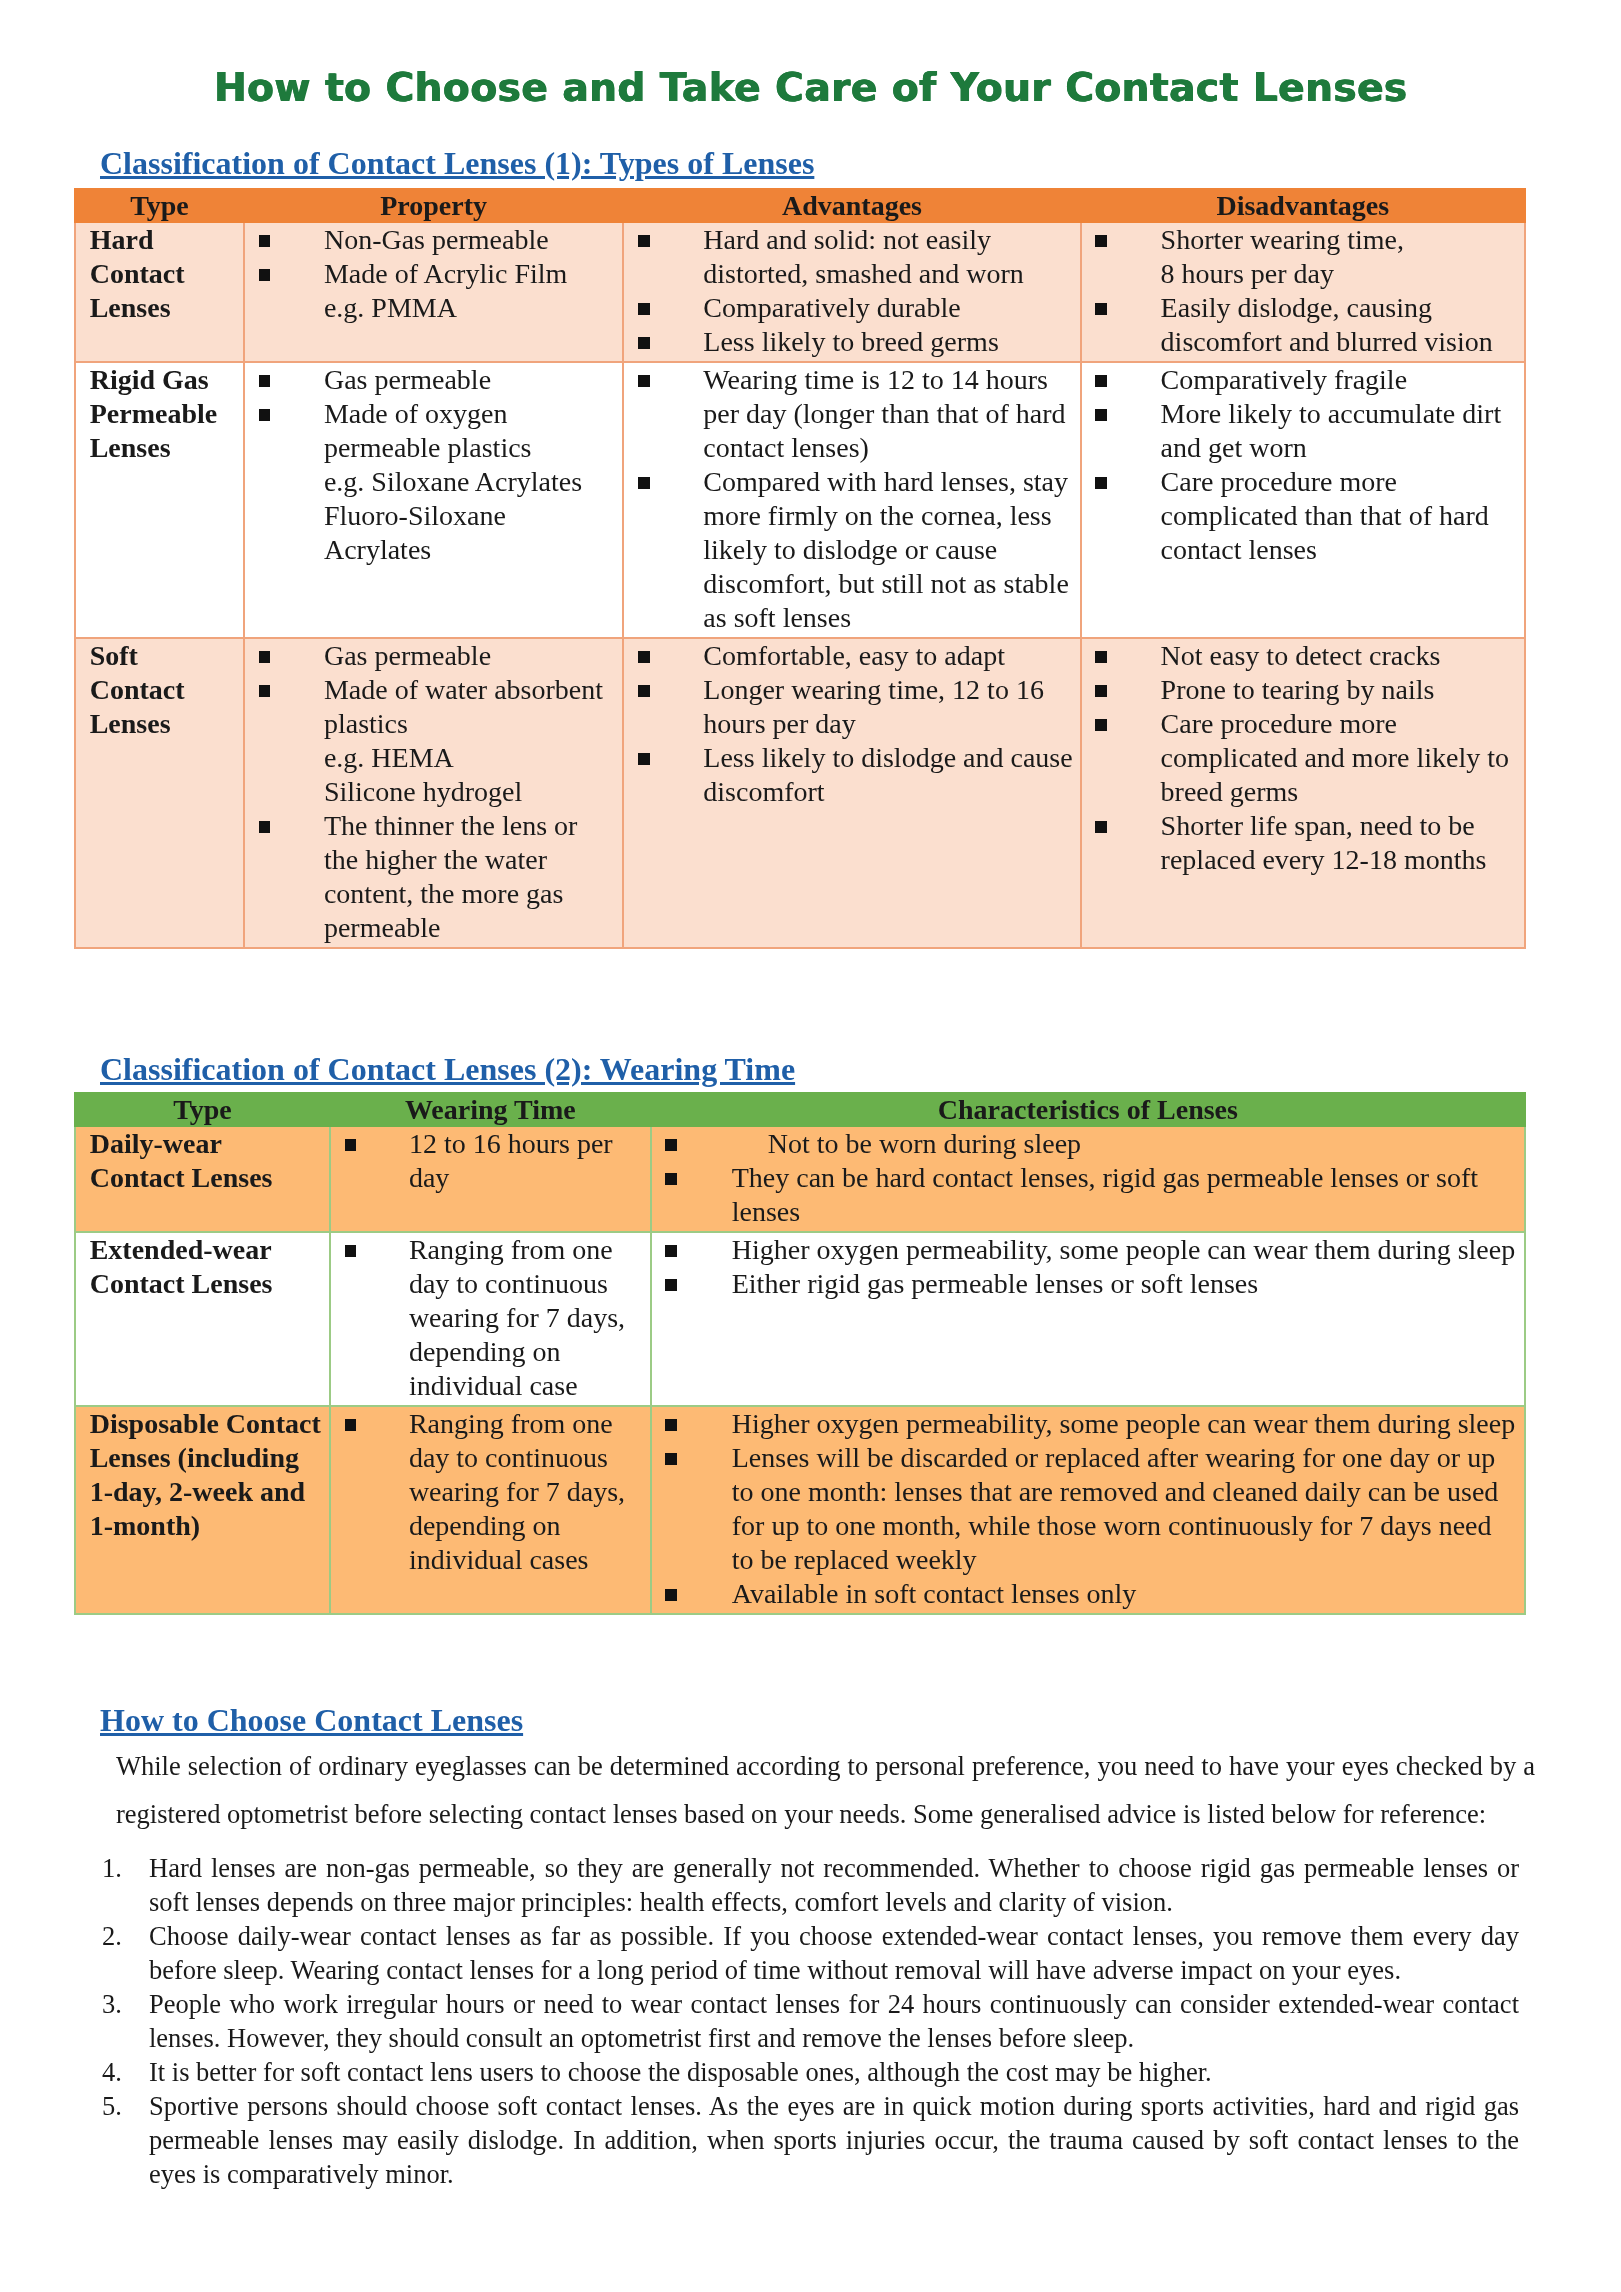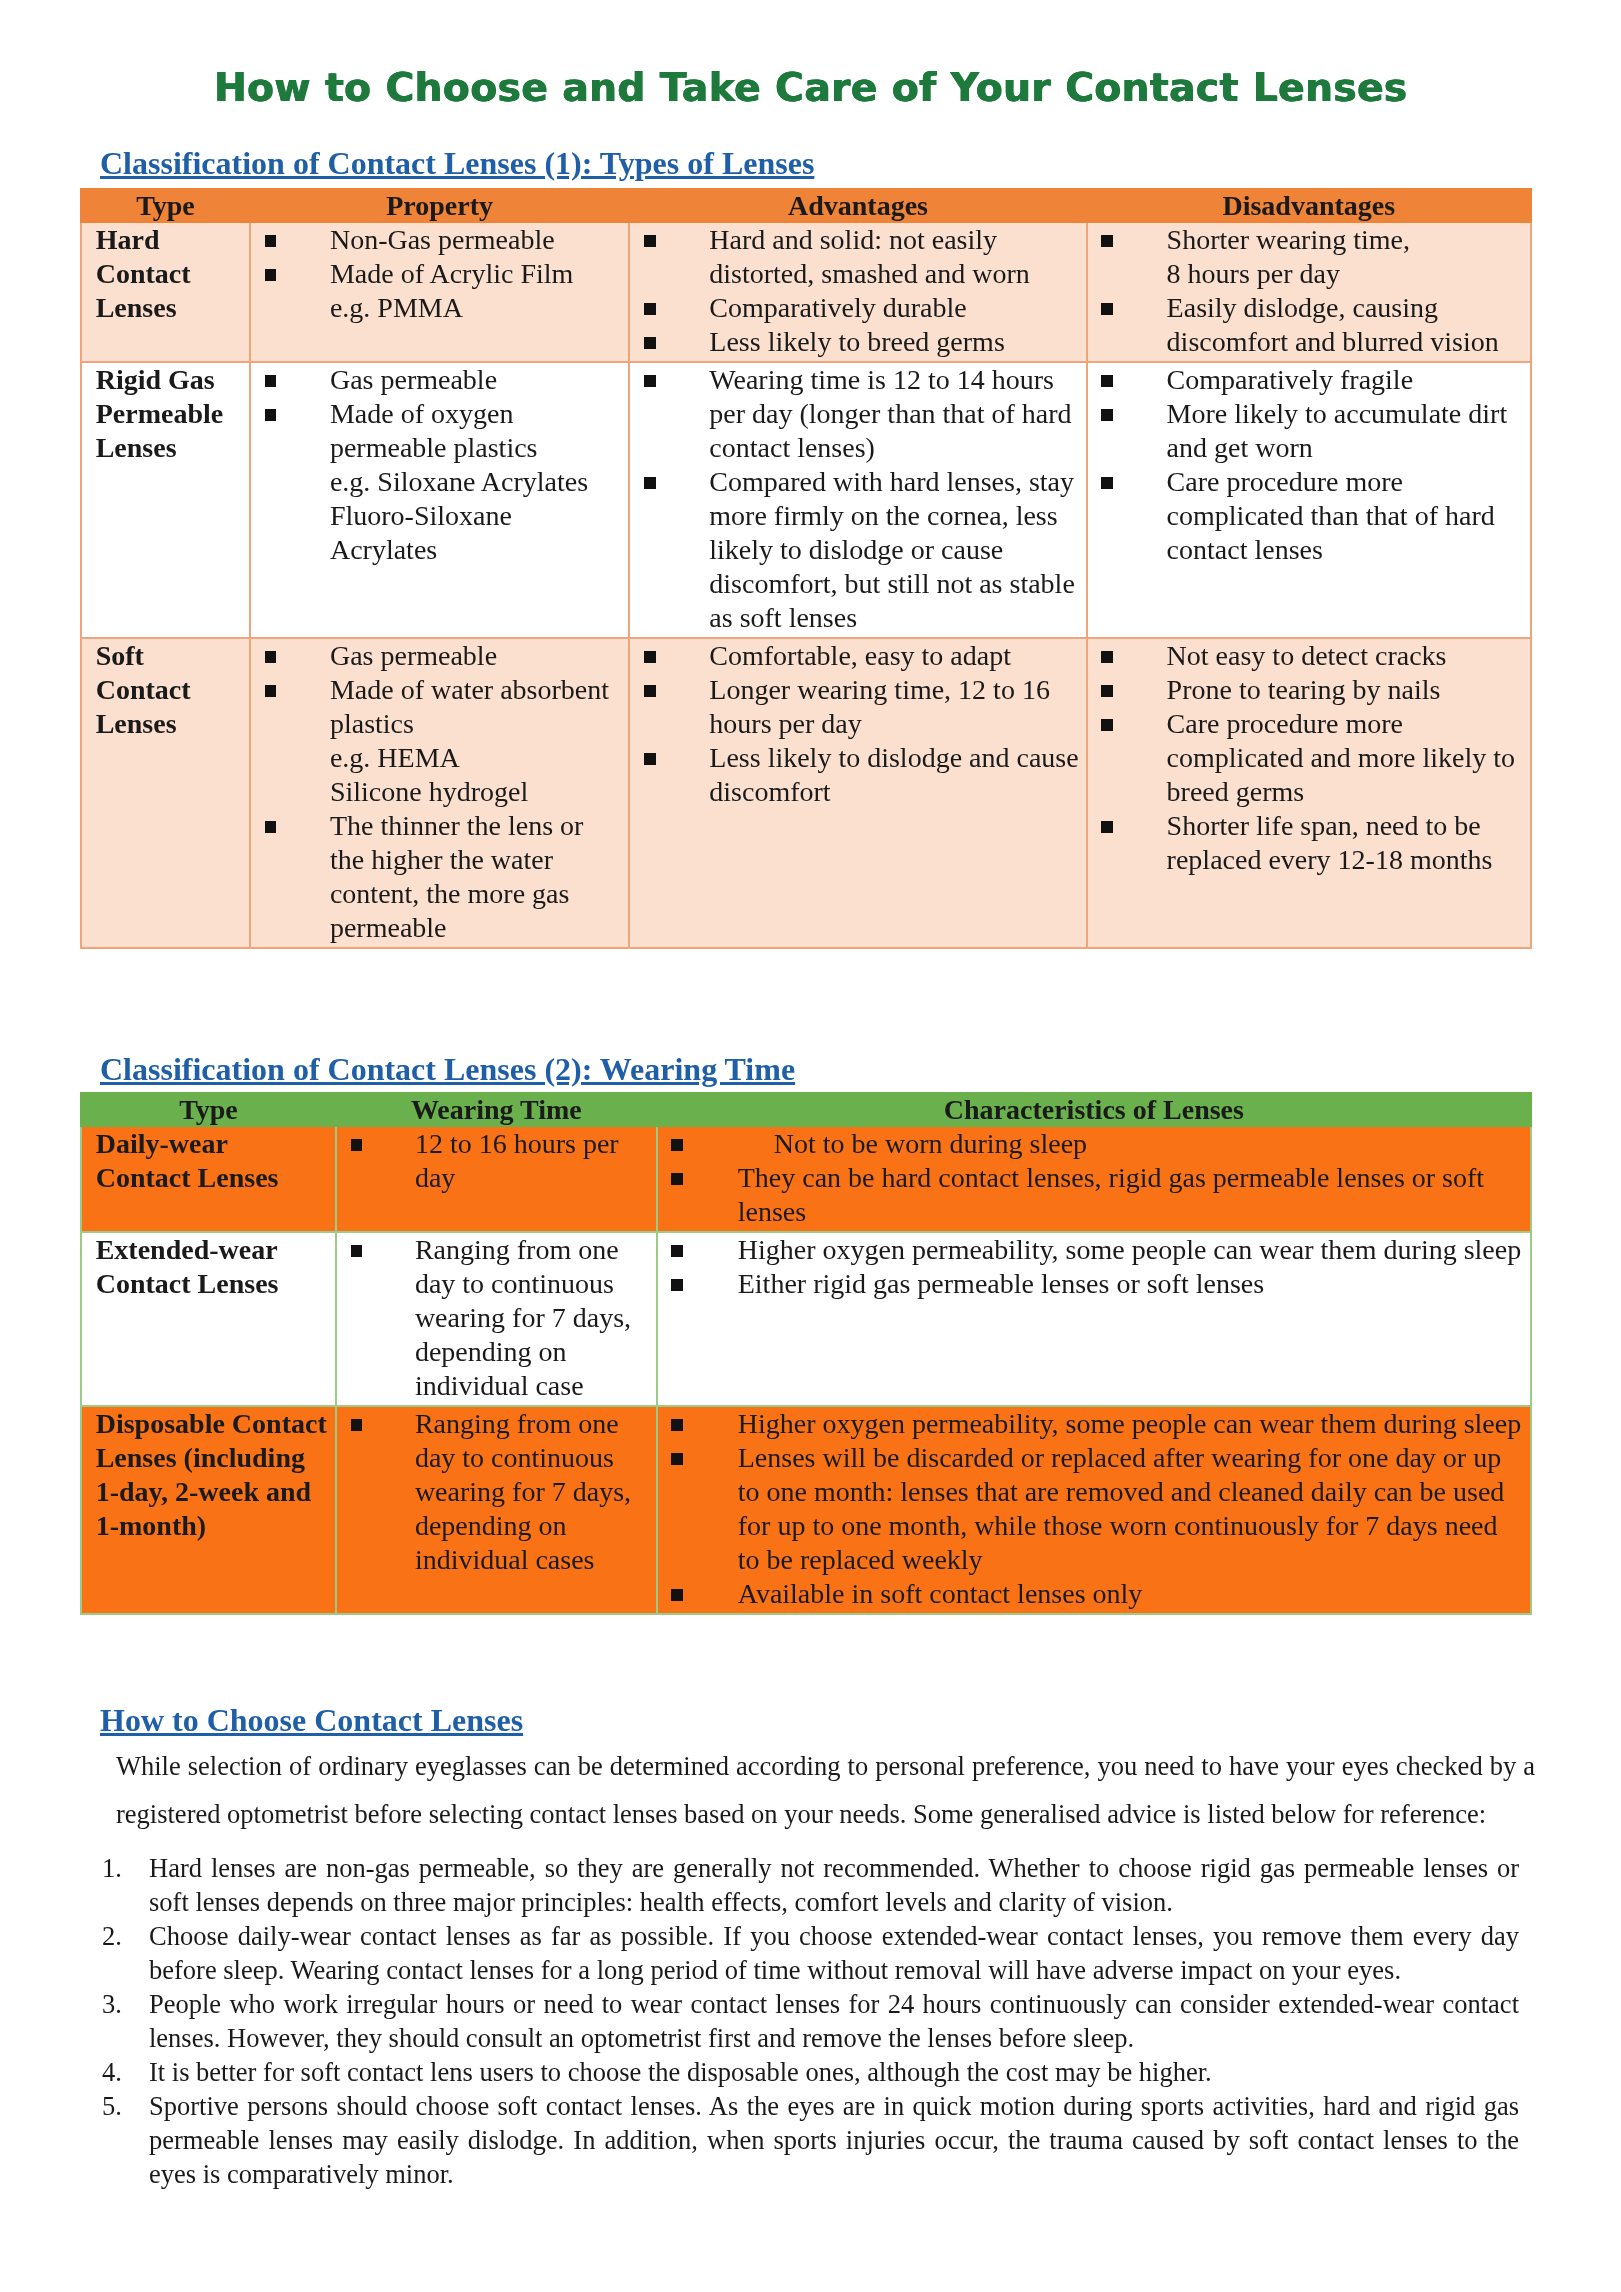--- a/index.html
+++ b/index.html
@@ -18,34 +18,34 @@
     margin: 0;
   }
   .section-heading {
     position: absolute; left: 100px;
     font-family: "Liberation Serif", serif;
     font-weight: bold; font-size: 32px;
     color: #1f5fa8; text-decoration: underline;
     margin: 0;
   }
   table.grid {
-    position: absolute; left: 80px; width: 1452px;
+    position: absolute; left: 74px; width: 1452px;
     border-collapse: collapse;
     font-size: 28px; line-height: 34px;
   }
   table.grid th {
     font-weight: bold; text-align: center; padding: 0;
     line-height: 31px; color: #1a1a1a;
   }
   table.grid td { vertical-align: top; padding: 0; }
   table.t1 th { background: #ef8337; border: 2px solid #ef8337; }
   table.t1 td { background: #fbdfcf; border: 2px solid #f0a47c; }
   table.t1 tr.white td { background: #ffffff; }
   table.t2 th { background: #6ab04c; border: 2px solid #6ab04c; }
-  table.t2 td { background: #f97316; border: 2px solid #9ccb85; }
+  table.t2 td { background: #fdba74; border: 2px solid #9ccb85; }
   table.t2 tr.white td { background: #ffffff; }
   td.type-cell { font-weight: bold; padding: 0 5.9px 2px 13.7px !important; }
   ul.bullets { list-style: none; margin: 0; padding: 0 5.9px 2px 0; }
   ul.bullets li { position: relative; padding-left: 79px; }
   ul.bullets li .bullet {
     position: absolute; left: 13.7px; top: 11.8px;
     width: 11.8px; height: 11.8px; background: #111;
   }
   .sub-line { display: block; }
   .body-text {

